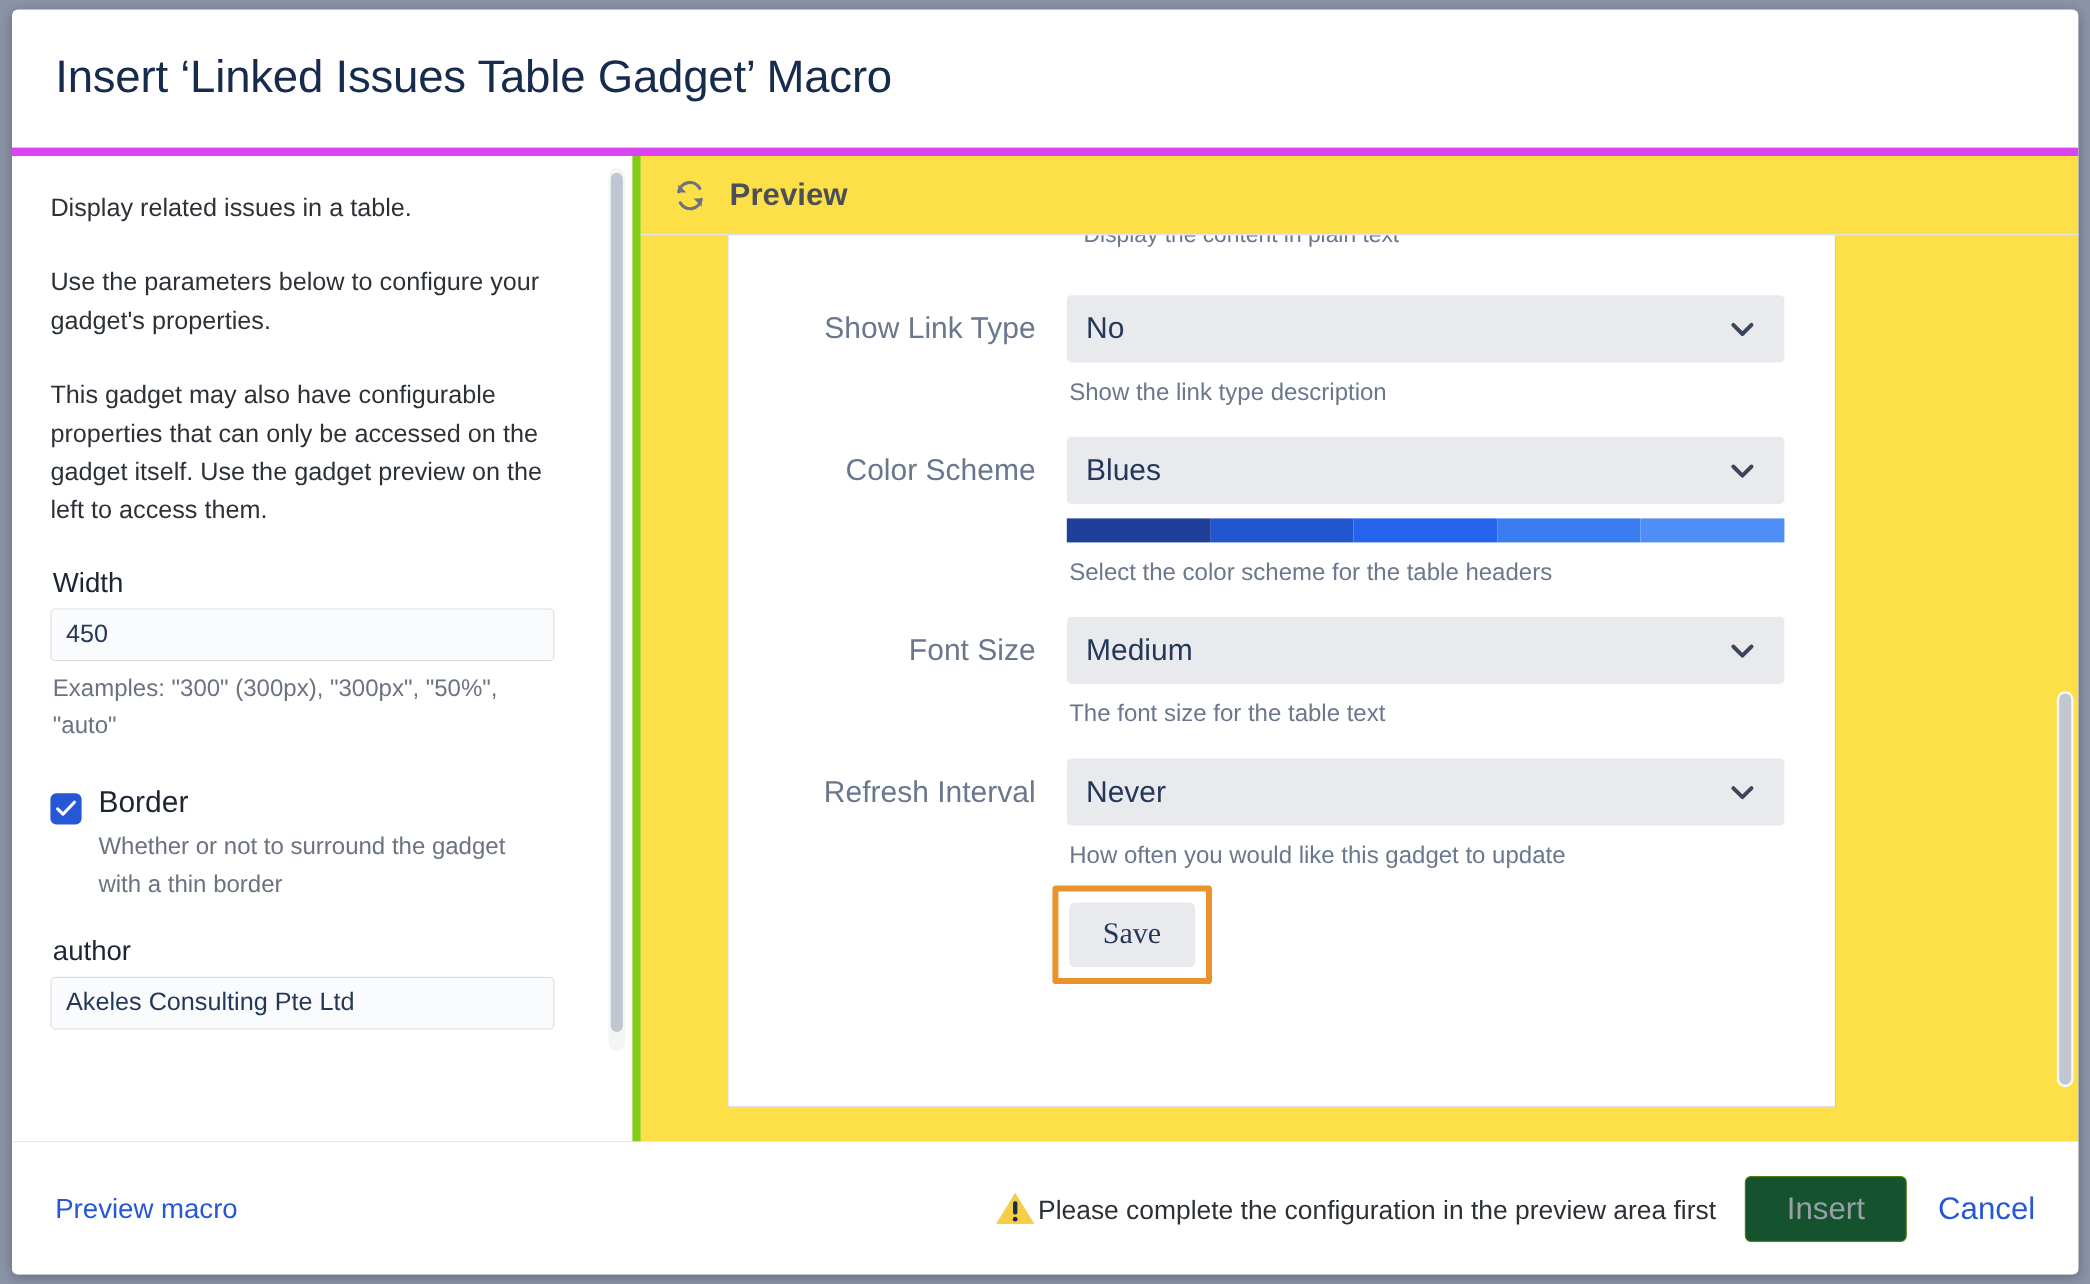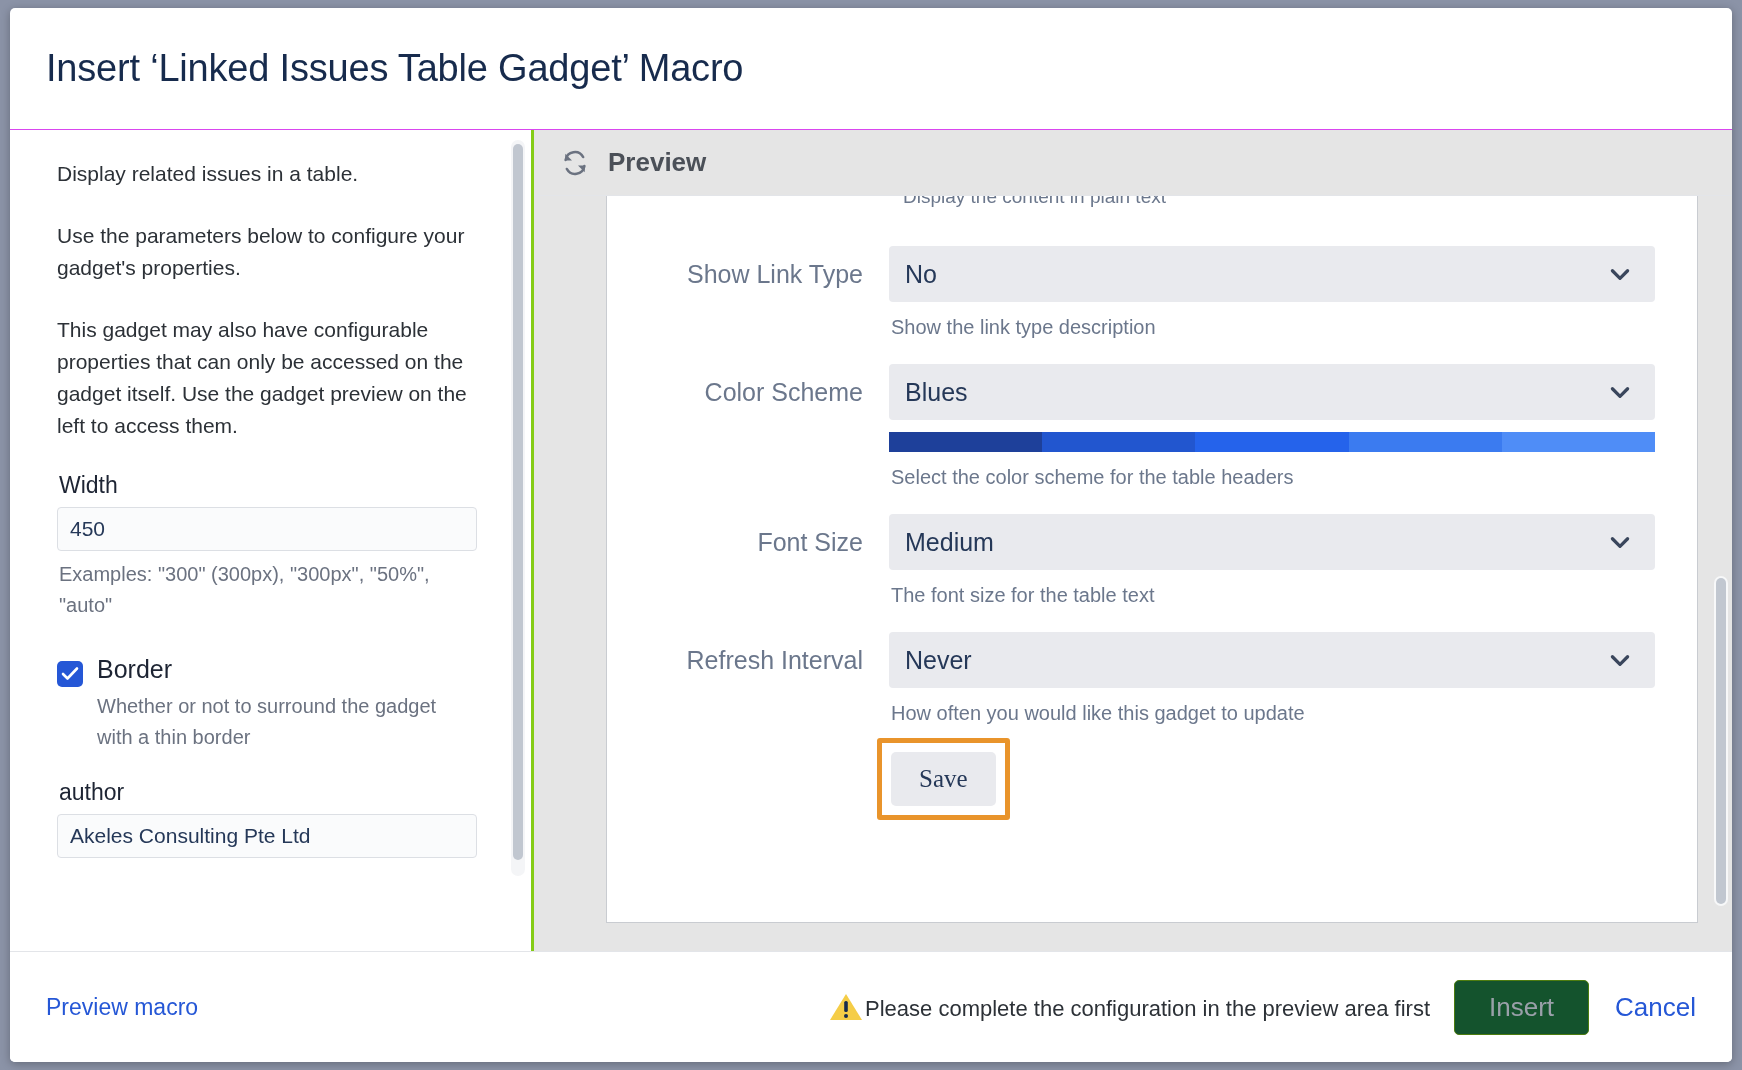--- a/index.html
+++ b/index.html
@@ -17,21 +17,21 @@
     border-radius: 5px;
     box-shadow: 0 2px 10px rgba(0,0,0,.28);
     display: flex;
     flex-direction: column;
     overflow: hidden;
   }
   
   .dlg-header {
     height: 122px;
     flex: 0 0 122px;
-    border-bottom: 1px solid #d946ef;
+    border-bottom: 7px solid #d946ef;
     display: flex;
     align-items: center;
     padding: 0 36px;
   }
   .dlg-title {
     font-size: 38px;
     font-weight: 500;
     color: #172b4d;
     letter-spacing: -.2px;
     white-space: nowrap;
@@ -41,23 +41,23 @@
     flex: 1 1 auto;
     display: flex;
     min-height: 0;
     border-bottom: 1px solid #e3e5e9;
   }
   
   .cfg-panel {
     position: relative;
     width: 524px;
     flex: 0 0 524px;
-    padding: 28px 36px 10px 47px;
+    padding: 28px 36px 10px 32px;
     overflow: hidden;
-    border-right: 3px solid #84cc16;
+    border-right: 7px solid #84cc16;
   }
   .cfg-p {
     font-size: 21px;
     line-height: 32px;
     color: #2c3137;
     margin: 0 0 30px 0;
     max-width: 430px;
   }
   .field-label {
     font-size: 23px;
@@ -127,21 +127,21 @@
     border-radius: 5px;
     display: block;
   }
   
   .preview-panel {
     flex: 1 1 auto;
     display: flex;
     flex-direction: column;
     min-width: 0;
     position: relative;
-    background: #e5e5e5;
+    background: #fde047;
   }
   .preview-head {
     height: 66px;
     flex: 0 0 66px;
     display: flex;
     align-items: center;
     padding-left: 26px;
     border-bottom: 1px solid #e3e5e9;
   }
   .refresh-icon { width: 30px; height: 30px; color: #6b7280; }
@@ -153,21 +153,21 @@
   }
   .preview-body {
     flex: 1 1 auto;
     position: relative;
     overflow: hidden;
     padding: 0 26px;
   }
   .gadget-frame {
     position: absolute;
     left: 72px; top: 0px;
-    width: 1092px; bottom: 28px;
+    width: 924px; bottom: 28px;
     border: 1px solid #c9ccd1;
     border-top: none;
     background: #fff;
     overflow: hidden;
   }
   .clipped-hint {
     position: absolute;
     left: 296px; top: -10px;
     font-size: 19px;
     color: #6b778c;

